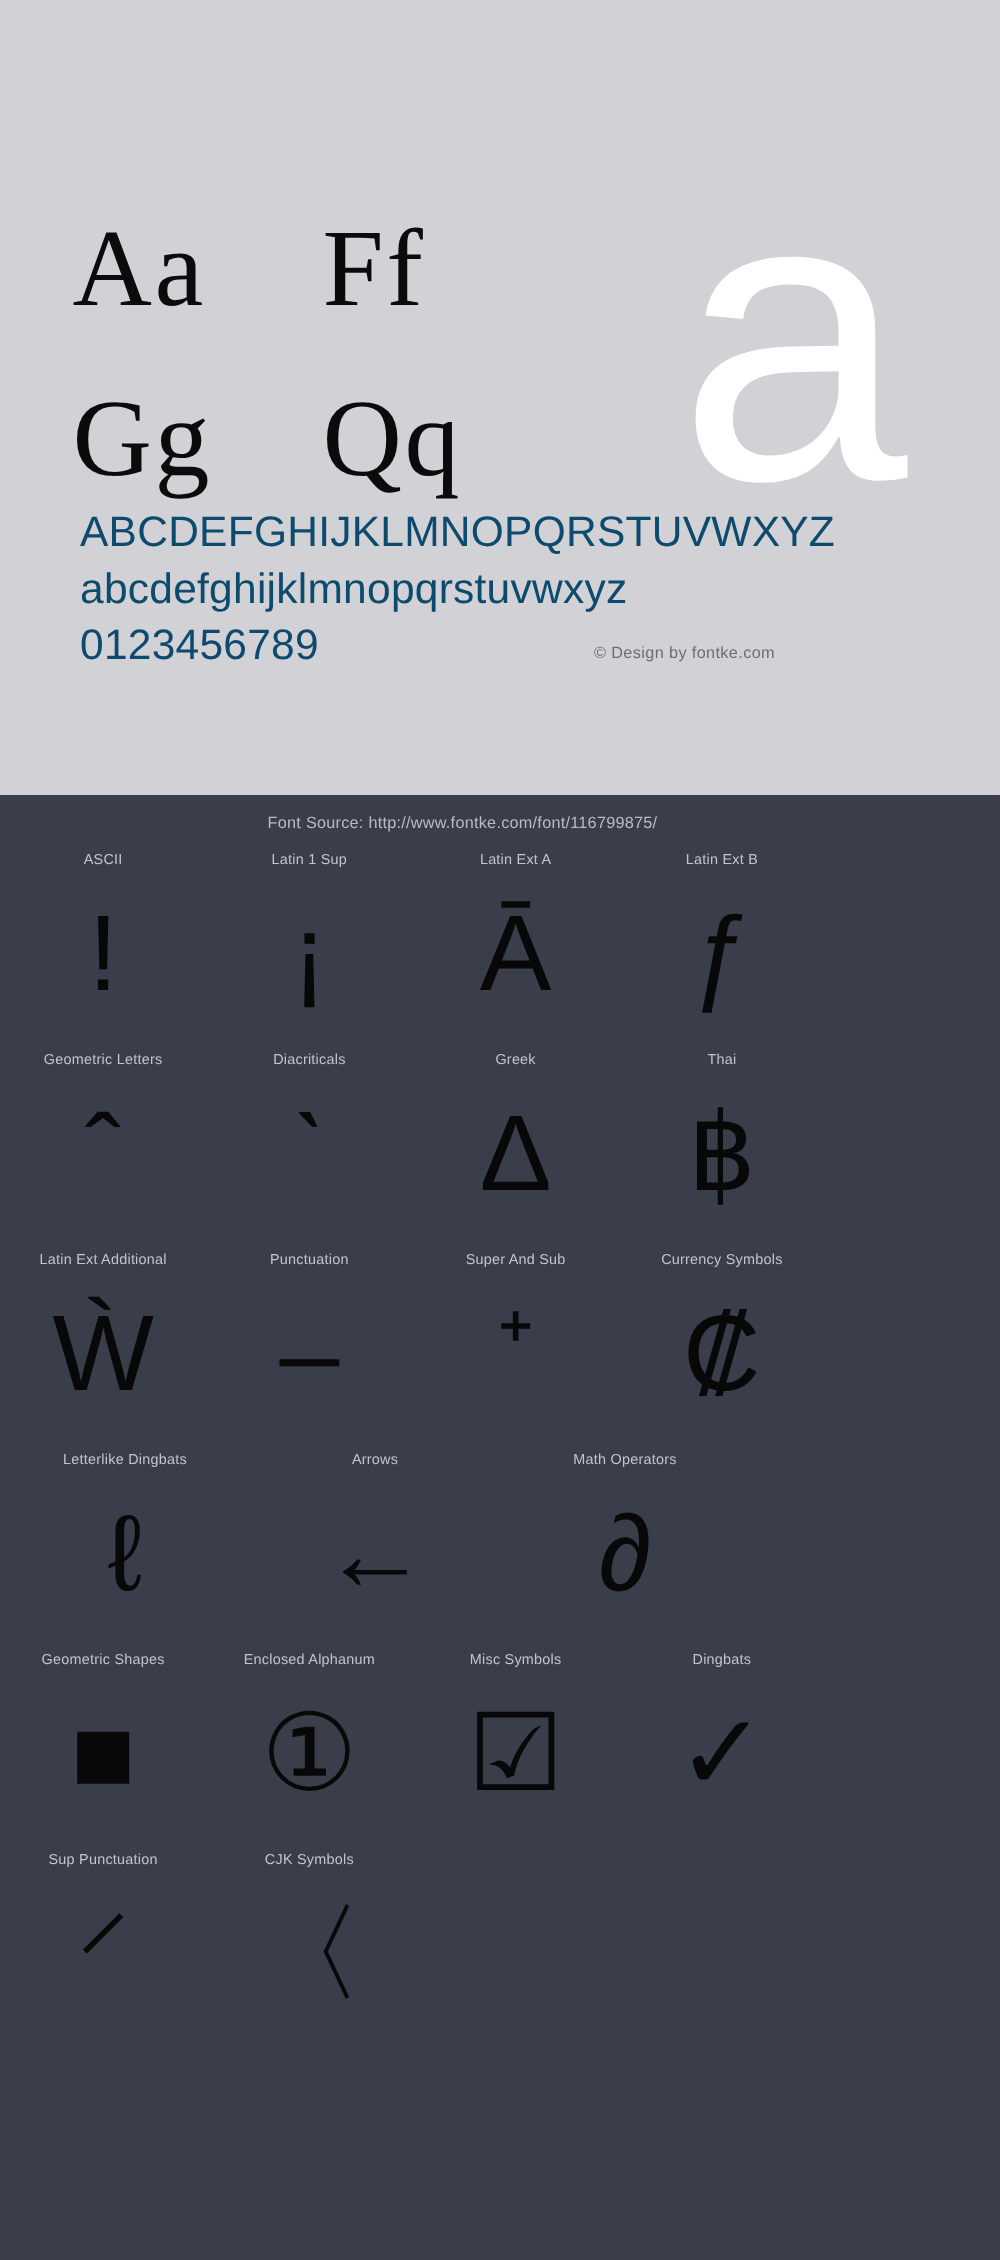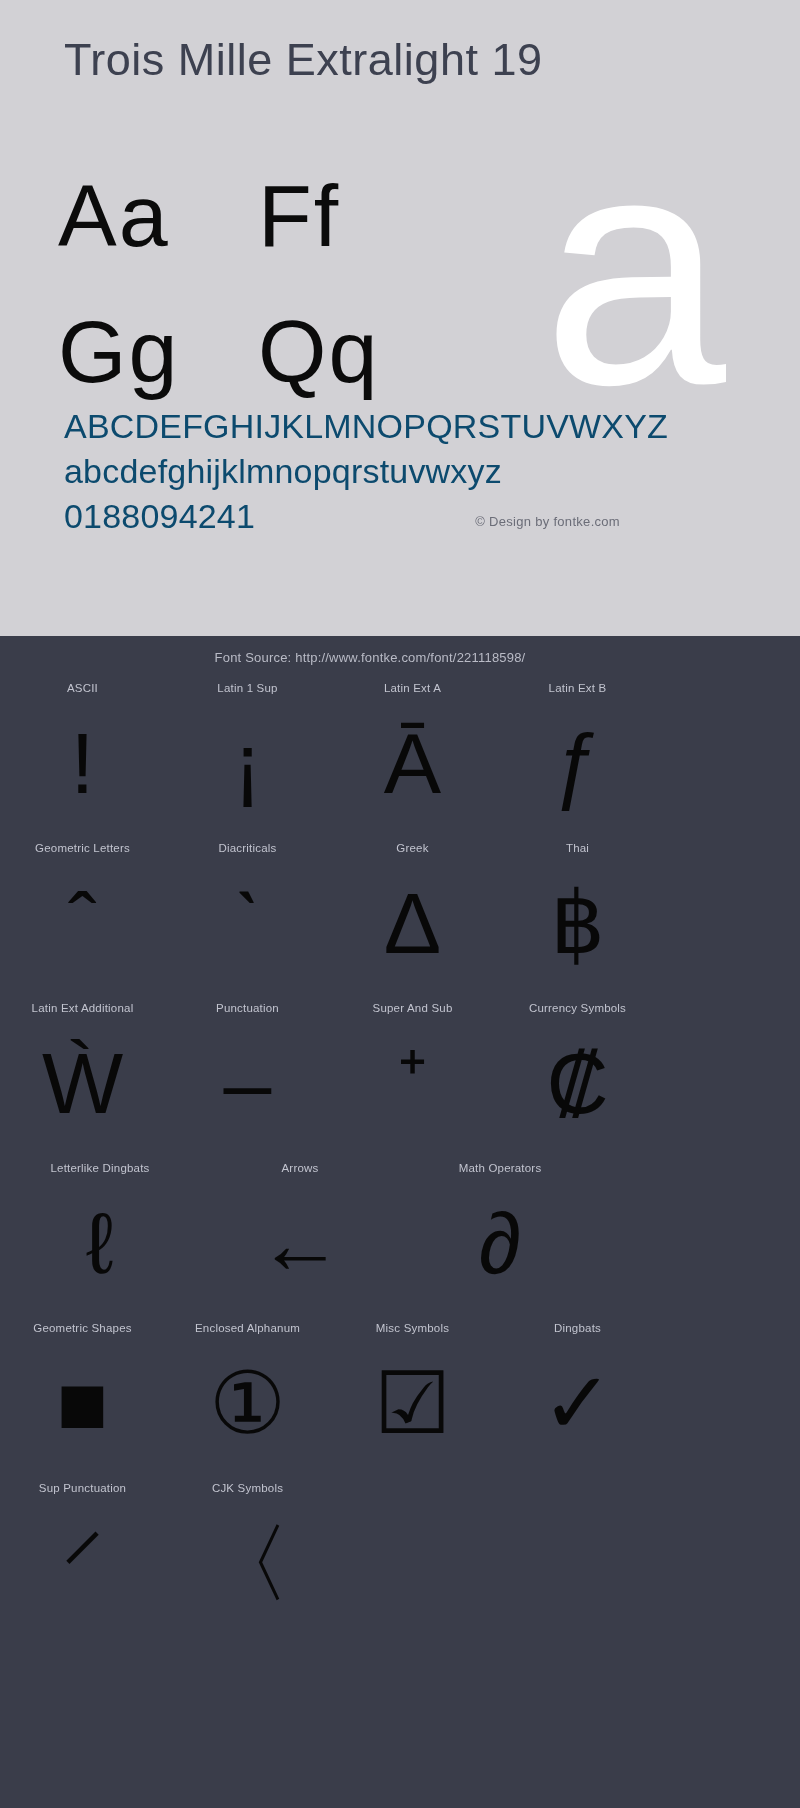--- a/index.html
+++ b/index.html
@@ -36,20 +36,21 @@
     white-space: nowrap;
   }
 
   .big-letters {
     position: absolute;
     left: 58px;
     top: 148px;
     width: 470px;
     color: #0b0b0b;
     font-weight: 300;
+    font-family: Liberation Serif, serif;
   }
   .big-row {
     font-size: 88px;
     line-height: 136px;
     letter-spacing: 2px;
     white-space: nowrap;
   }
   .big-row .pair {
     display: inline-block;
     width: 200px;
@@ -154,45 +155,44 @@
     font-weight: 300;
     overflow: hidden;
     height: 154px;
   }
 </style>
 </head>
 <body>
 
 <div class="specimen">
 
-  <div class="title">Trois Mille Extralight 19</div>
 
   <div class="big-letters">
     <div class="big-row">
       <span class="pair">Aa</span><span class="pair">Ff</span>
     </div>
     <div class="big-row">
       <span class="pair">Gg</span><span class="pair">Qq</span>
     </div>
   </div>
 
   <div class="ghost-letter">a</div>
 
   <div class="alphabet">
     <div>ABCDEFGHIJKLMNOPQRSTUVWXYZ</div>
     <div>abcdefghijklmnopqrstuvwxyz</div>
-    <div>0188094241</div>
+    <div>0123456789</div>
   </div>
 
   <div class="credit">© Design by fontke.com</div>
 </div>
 
 <div class="dark">
 
-  <div class="font-source">Font Source: http://www.fontke.com/font/221118598/</div>
+  <div class="font-source">Font Source: http://www.fontke.com/font/116799875/</div>
 
   <div class="grid">
 
     <div class="block-row">
       <div class="cell">
         <div class="cell-label">ASCII</div>
         <div class="cell-glyph">!</div>
       </div>
       <div class="cell">
         <div class="cell-label">Latin 1 Sup</div>

